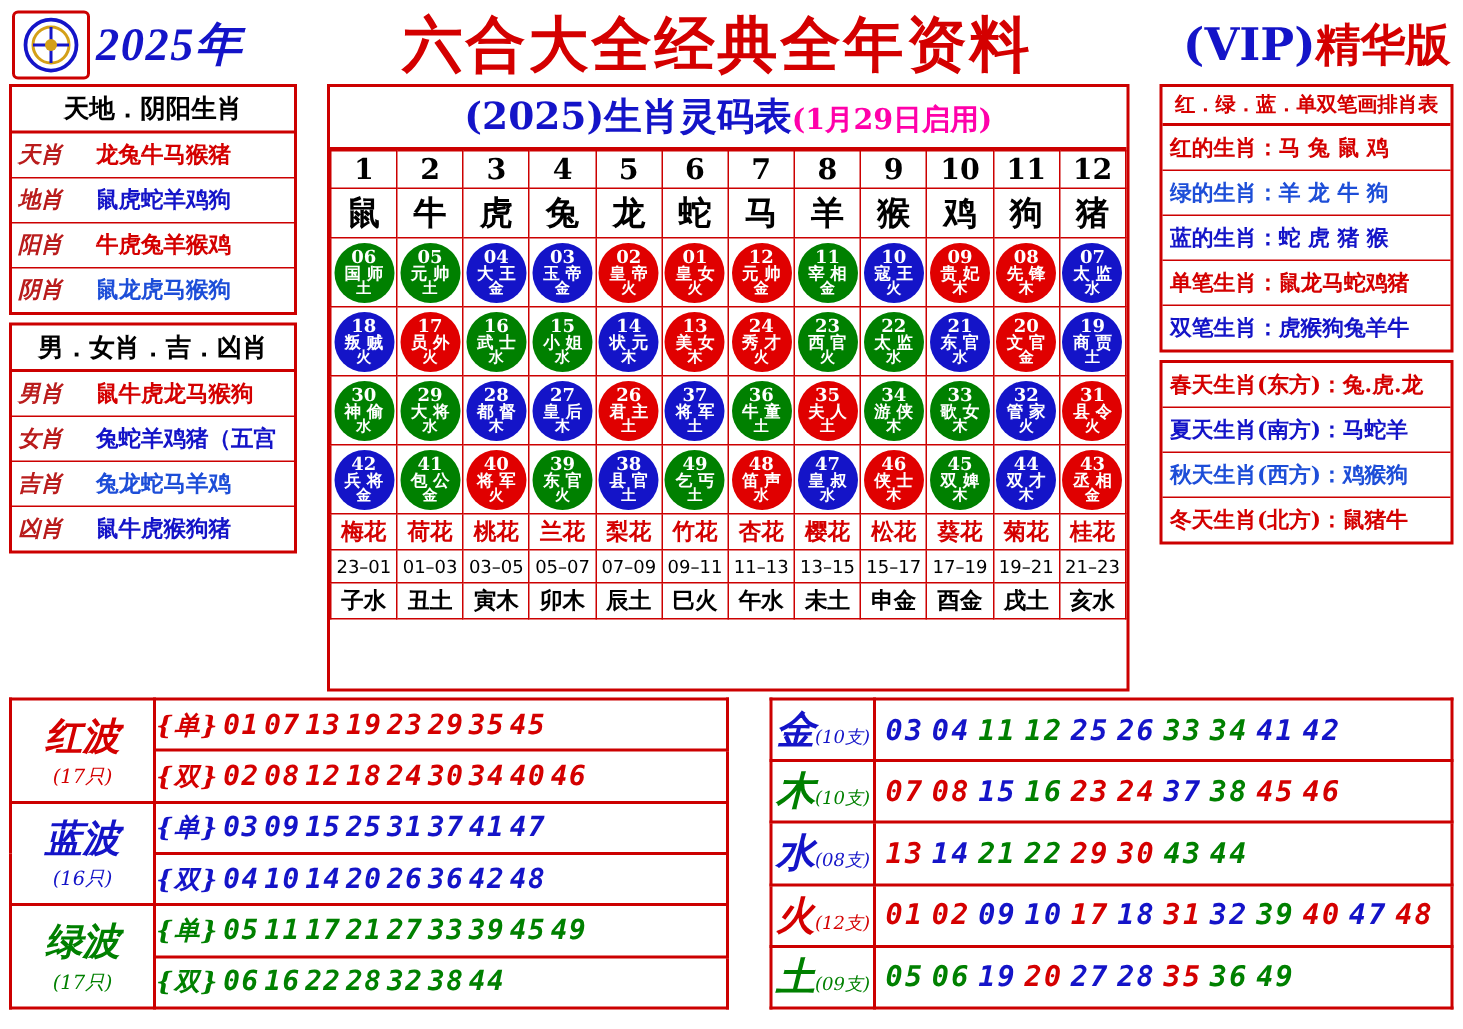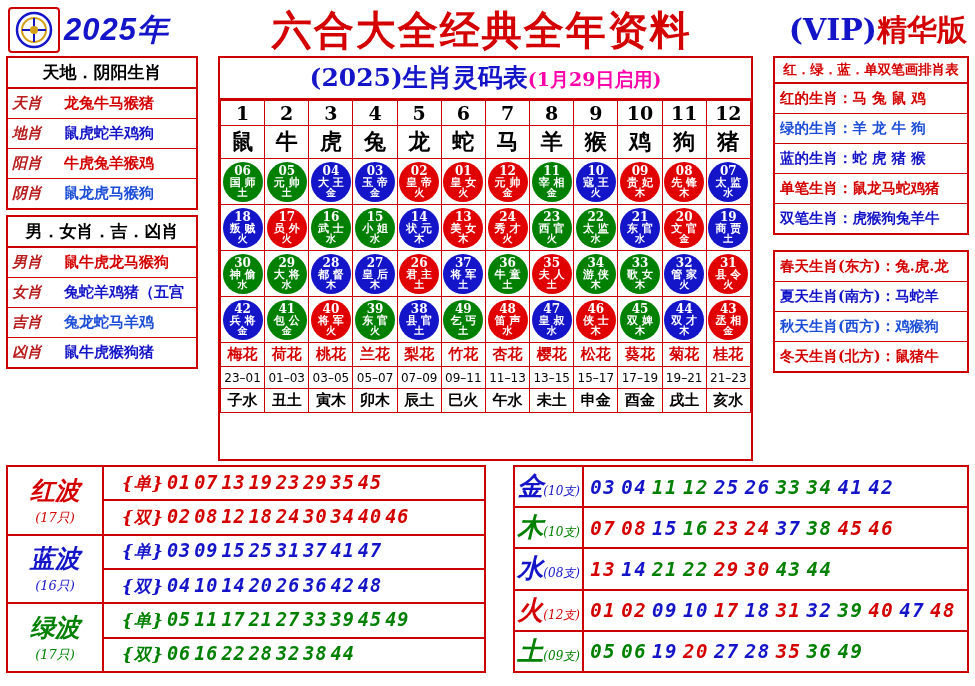--- a/index.html
+++ b/index.html
@@ -15,21 +15,21 @@
 
   
   .header { display:flex; align-items:center; height:52px; padding:0 4px; }
   .logo {
     width:52px; height:46px; border:2px solid #c00; border-radius:4px;
     display:flex; align-items:center; justify-content:center;
     background:#fff; margin-right:4px;
   }
   .logo svg { display:block; }
   .hdr-year {
-    font-family:Liberation Sans, sans-serif;
+    font-family:Liberation Serif, serif;
     font-size:31px; font-weight:bold; color:#1414c8; font-style:italic;
     letter-spacing:1px; margin-right:6px;
   }
   .hdr-main {
     flex:1; text-align:center;
     font-family:"DejaVu Serif","Liberation Serif",serif;
     font-size:40px; font-weight:bold; color:#d40000;
     letter-spacing:2px; line-height:1;
   }
   .hdr-vip {
@@ -133,21 +133,21 @@
 
   table.wave { border-collapse:collapse; width:100%; height:100%; }
   table.wave td { border:2px solid #cc0000; }
   .wave-name {
     width:96px; text-align:center; vertical-align:middle;
     font-family:"DejaVu Serif","Liberation Serif",serif;
   }
   .wave-name .big { font-size:25px; font-weight:bold; display:block; }
   .wave-name .cnt { font-size:13px; display:block; margin-top:2px; }
   .wave-nums {
-    font-size:18.5px; font-weight:bold; padding:2px 18px;
+    font-size:18.5px; font-weight:bold; padding:2px 0;
     font-family:"DejaVu Sans Mono","Liberation Mono",monospace;
     letter-spacing:1px;
     margin-left:32px;
   }
   .tag {
     font-family:"DejaVu Serif","Liberation Serif",serif;
     font-size:17px; font-weight:bold;
   }
 
   table.elem { border-collapse:collapse; width:100%; height:100%; }
@@ -651,21 +651,21 @@
           <td>申金</td>
           <td>酉金</td>
           <td>戌土</td>
           <td>亥水</td>
         </tr>
       </tbody>
         </table>
     </div>
 
     <div class="col-right">
-      <div class="box" style="margin-bottom:15px;">
+      <div class="box" style="margin-bottom:5px;">
         <div class="rbox-title">
           <span class="c-red">红．绿．蓝．单双笔画排肖表</span>
         </div>
         <div class="rrow c-red"><span>红的生肖</span>：<span>马 兔 鼠 鸡</span></div>
         <div class="rrow c-green"><span>绿的生肖</span>：<span>羊 龙 牛 狗</span></div>
         <div class="rrow c-blue"><span>蓝的生肖</span>：<span>蛇 虎 猪 猴</span></div>
         <div class="rrow c-red"><span>单笔生肖</span>：<span>鼠龙马蛇鸡猪</span></div>
         <div class="rrow c-blue"><span>双笔生肖</span>：<span>虎猴狗兔羊牛</span></div>
       </div>
 

